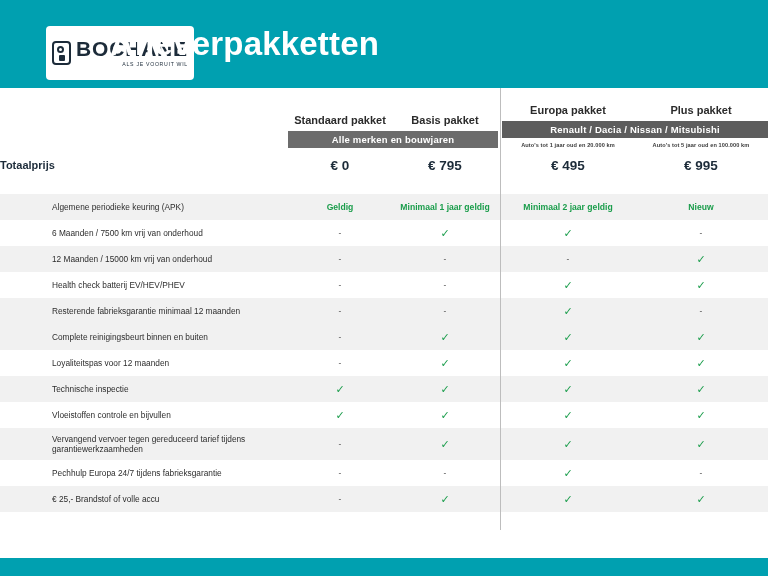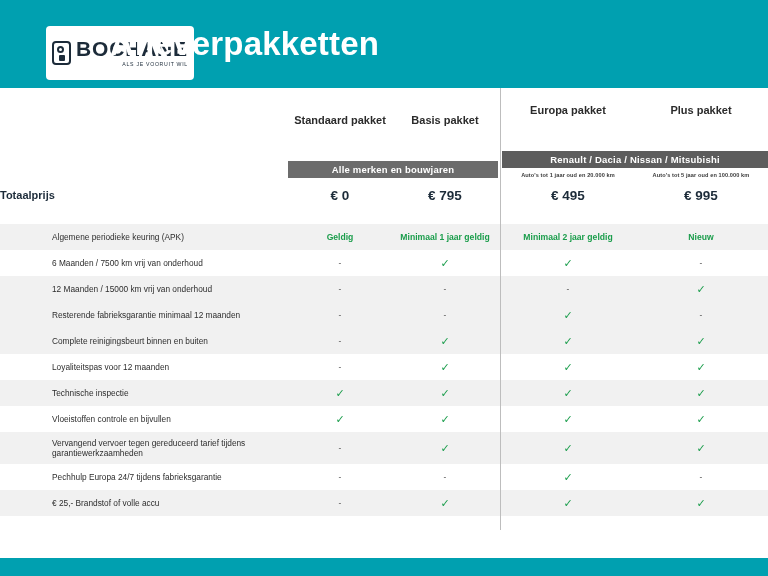--- a/index.html
+++ b/index.html
@@ -138,21 +138,20 @@
     padding-bottom: 5px;
   }
   .brandbar {
     background: #6c6c6c;
     color: #ffffff;
     font-size: 9.5px;
     font-weight: bold;
     text-align: center;
     padding: 3px 0;
     letter-spacing: 0.2px;
-    margin-top: 30px;
   }
   .brandbar.dark { background: #5d5d5d; }
   .subnote {
     font-size: 5.6px;
     font-weight: bold;
     color: #3a3a3a;
     text-align: center;
     padding-top: 4px;
     letter-spacing: 0.1px;
   }
@@ -308,20 +307,28 @@
             <td class="val dash">-</td>
           </tr>
           <tr class="featrow shade">
             <td class="lbl">12 Maanden / 15000 km vrij van onderhoud</td>
             <td class="val dash">-</td>
             <td class="val dash">-</td>
             <td></td>
             <td class="val dash">-</td>
             <td class="val check">✓</td>
           </tr>
+          <tr class="featrow plain">
+            <td class="lbl">Health check batterij EV/HEV/PHEV</td>
+            <td class="val dash">-</td>
+            <td class="val dash">-</td>
+            <td></td>
+            <td class="val check">✓</td>
+            <td class="val check">✓</td>
+          </tr>
           <tr class="featrow shade">
             <td class="lbl">Resterende fabrieksgarantie minimaal 12 maanden</td>
             <td class="val dash">-</td>
             <td class="val dash">-</td>
             <td></td>
             <td class="val check">✓</td>
             <td class="val dash">-</td>
           </tr>
           <tr class="featrow shade">
             <td class="lbl">Complete reinigingsbeurt binnen en buiten</td>

